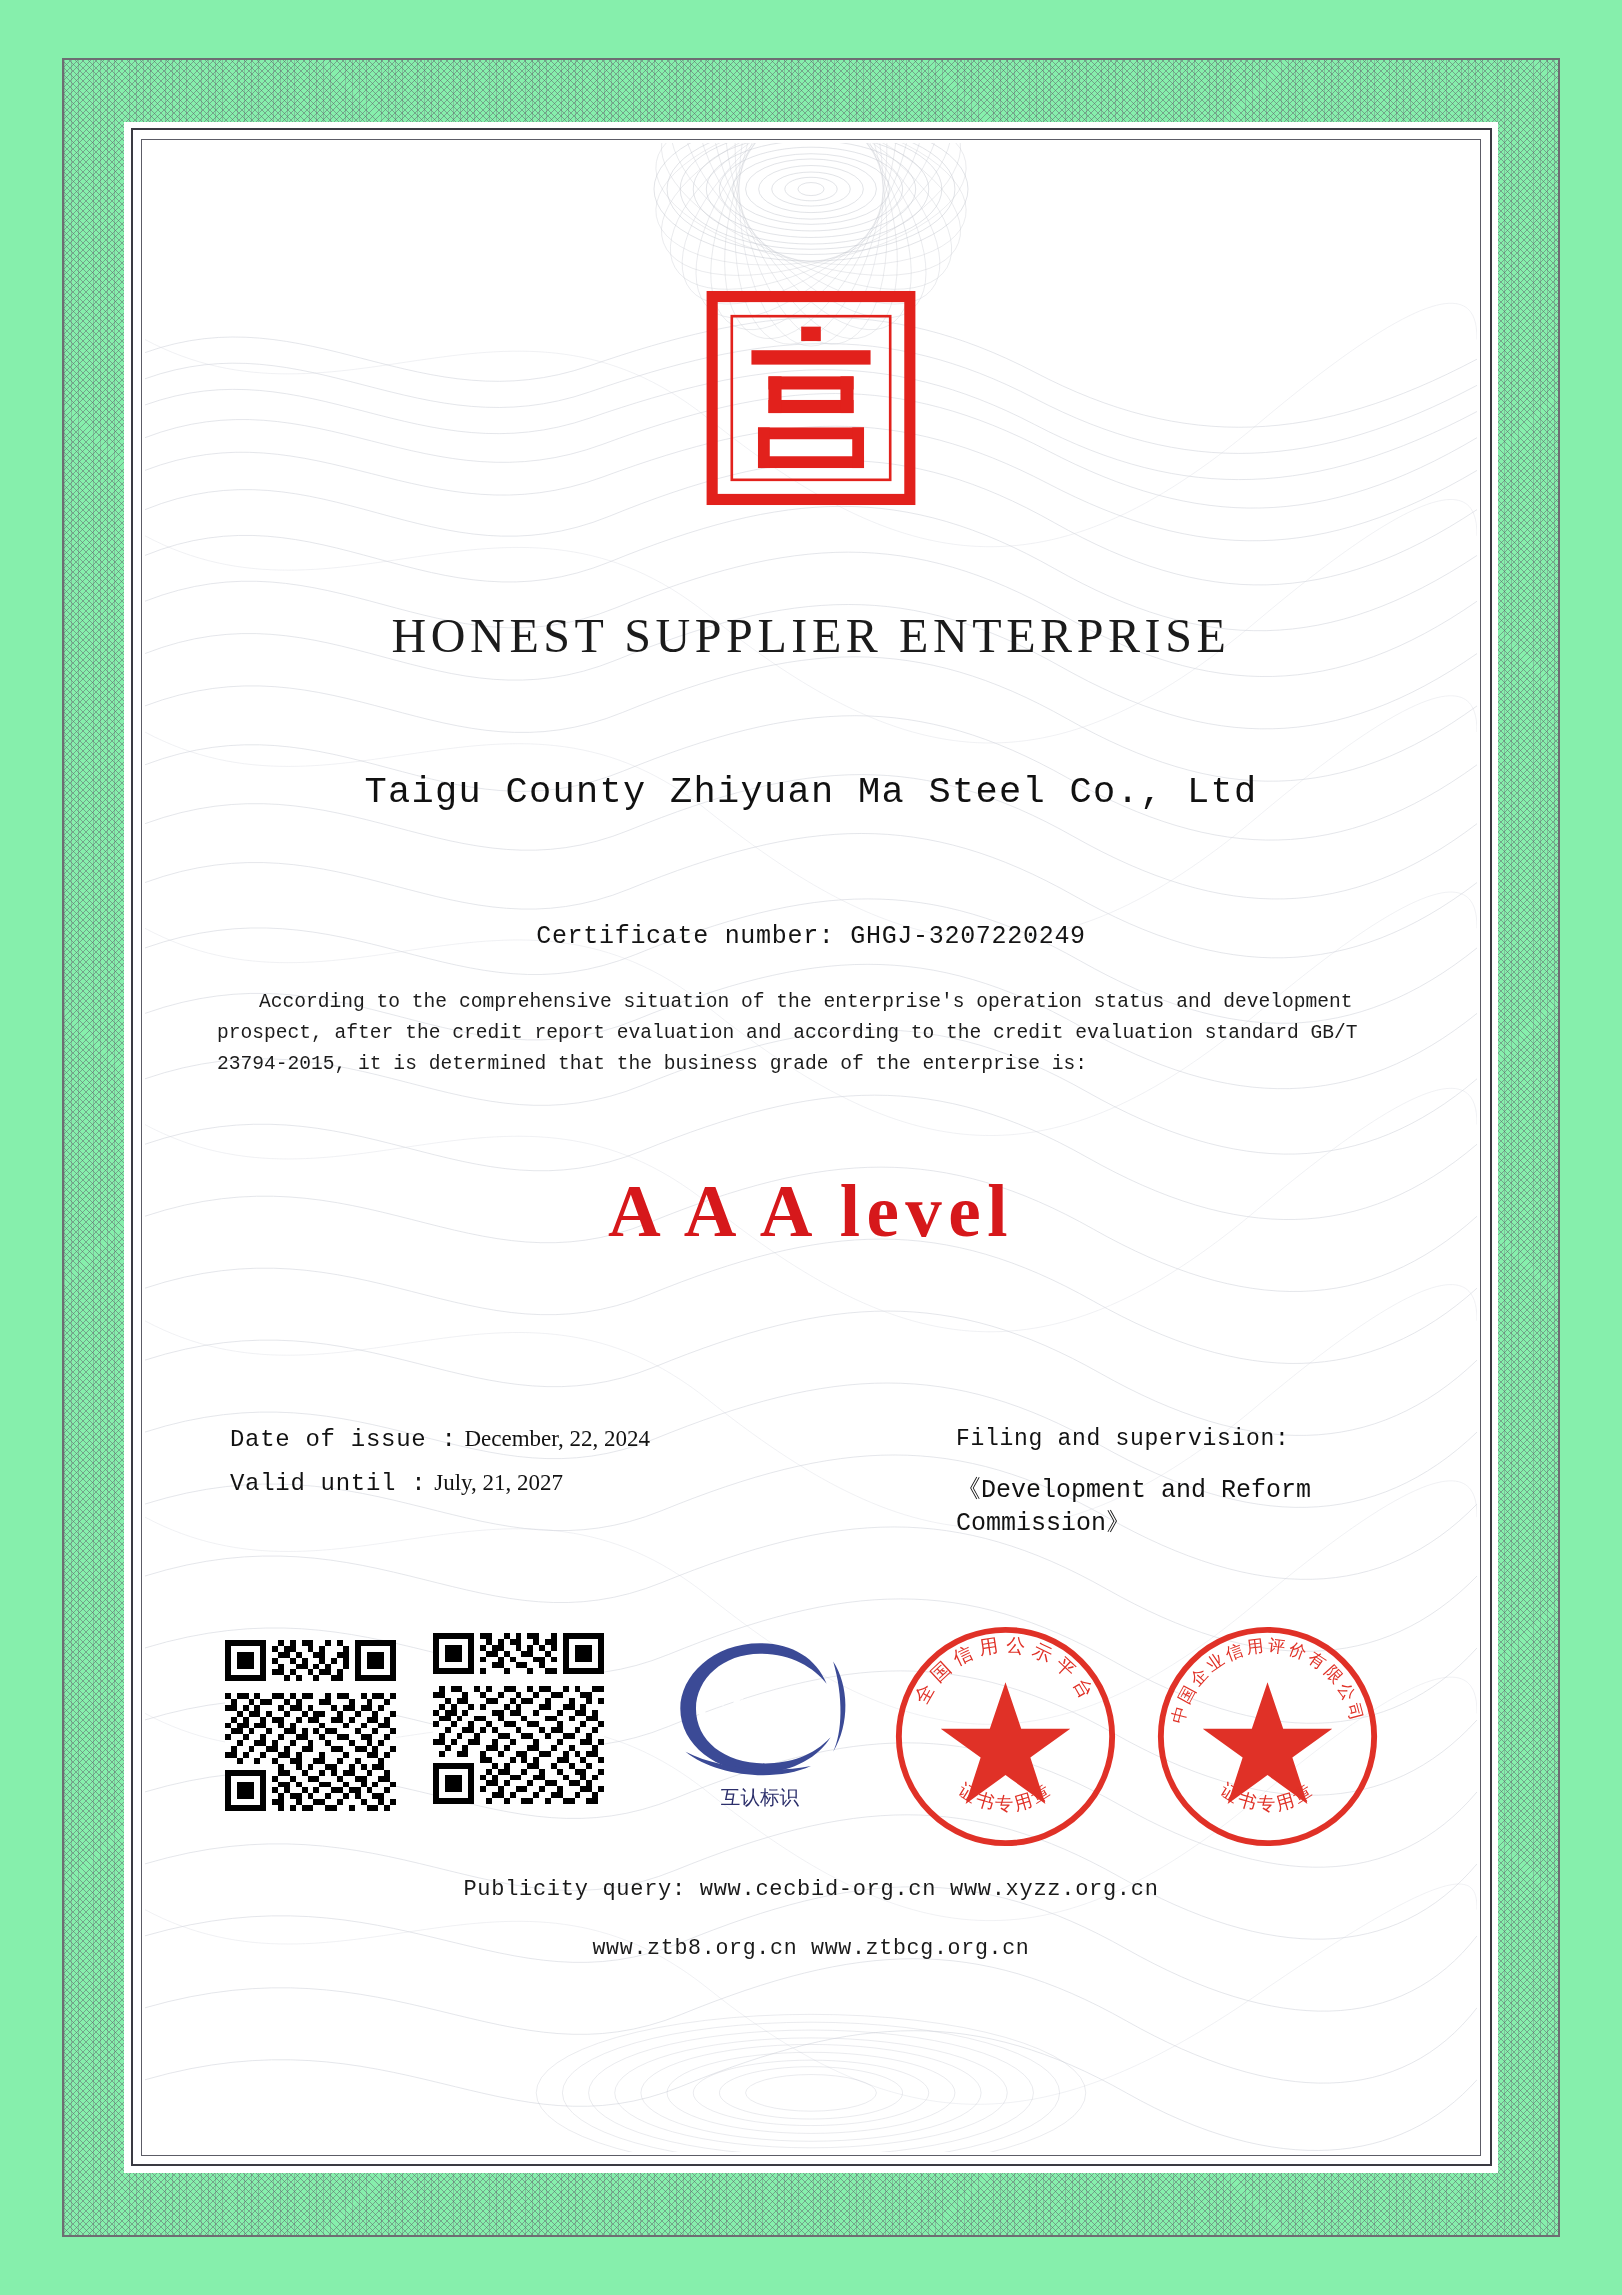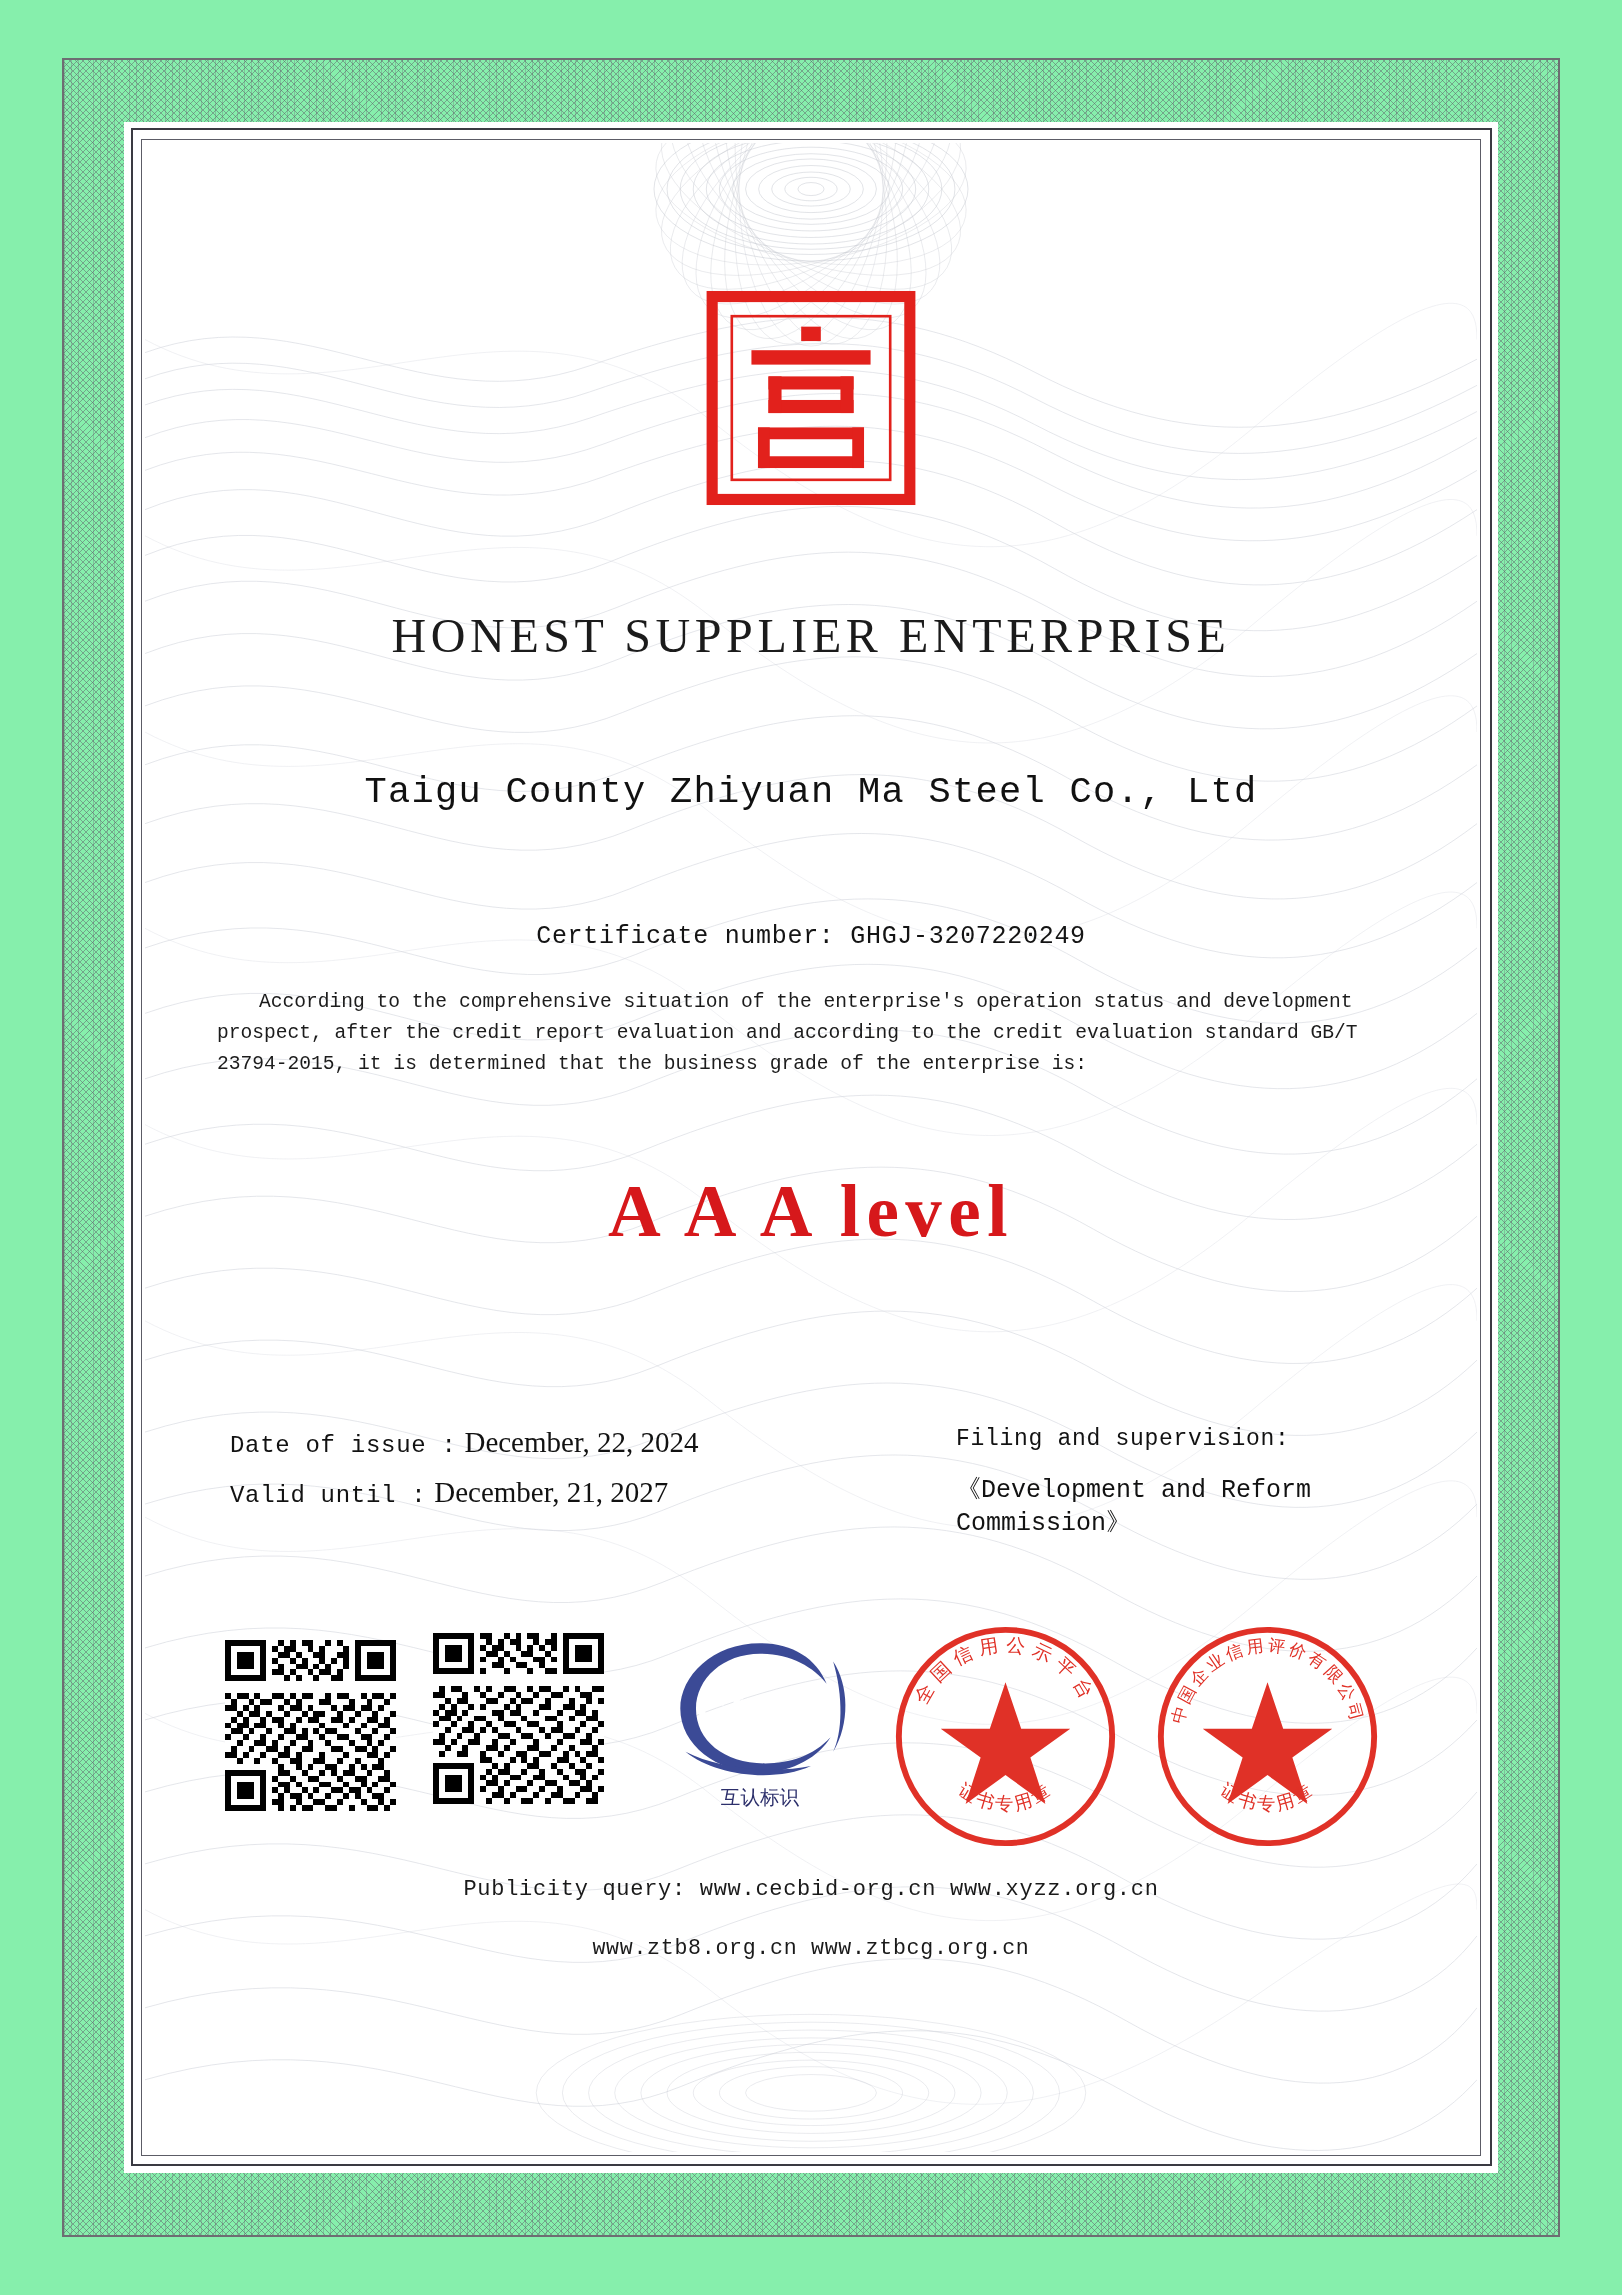--- a/index.html
+++ b/index.html
@@ -162,21 +162,21 @@
     display: flex;
     align-items: baseline;
     margin-bottom: 17px;
   }
   .date-label {
     font-size: 24px;
     letter-spacing: 0.7px;
     color: #121212;
   }
   .date-value {
-    font-size: 29px;
+    font-size: 23px;
     color: #121212;
     margin-left: 7.9px;
     font-family: "Liberation Serif", serif;
   }
 
   .filing {
     position: absolute;
     top: 1283px;
     left: 811px;
     font-family: "Liberation Mono", monospace;
@@ -430,21 +430,21 @@
 
     <div class="grade">A A A level</div>
 
     <div class="dates">
       <div class="date-row">
         <span class="date-label">Date of issue :</span>
         <span class="date-value">December, 22, 2024</span>
       </div>
       <div class="date-row">
         <span class="date-label">Valid until :</span>
-        <span class="date-value">December, 21, 2027</span>
+        <span class="date-value">July, 21, 2027</span>
       </div>
     </div>
 
     <div class="filing">
       <div class="filing-label">Filing and supervision:</div>
       <div class="filing-org">《Development and Reform Commission》</div>
     </div>
 
     <div class="qr-row">
 

